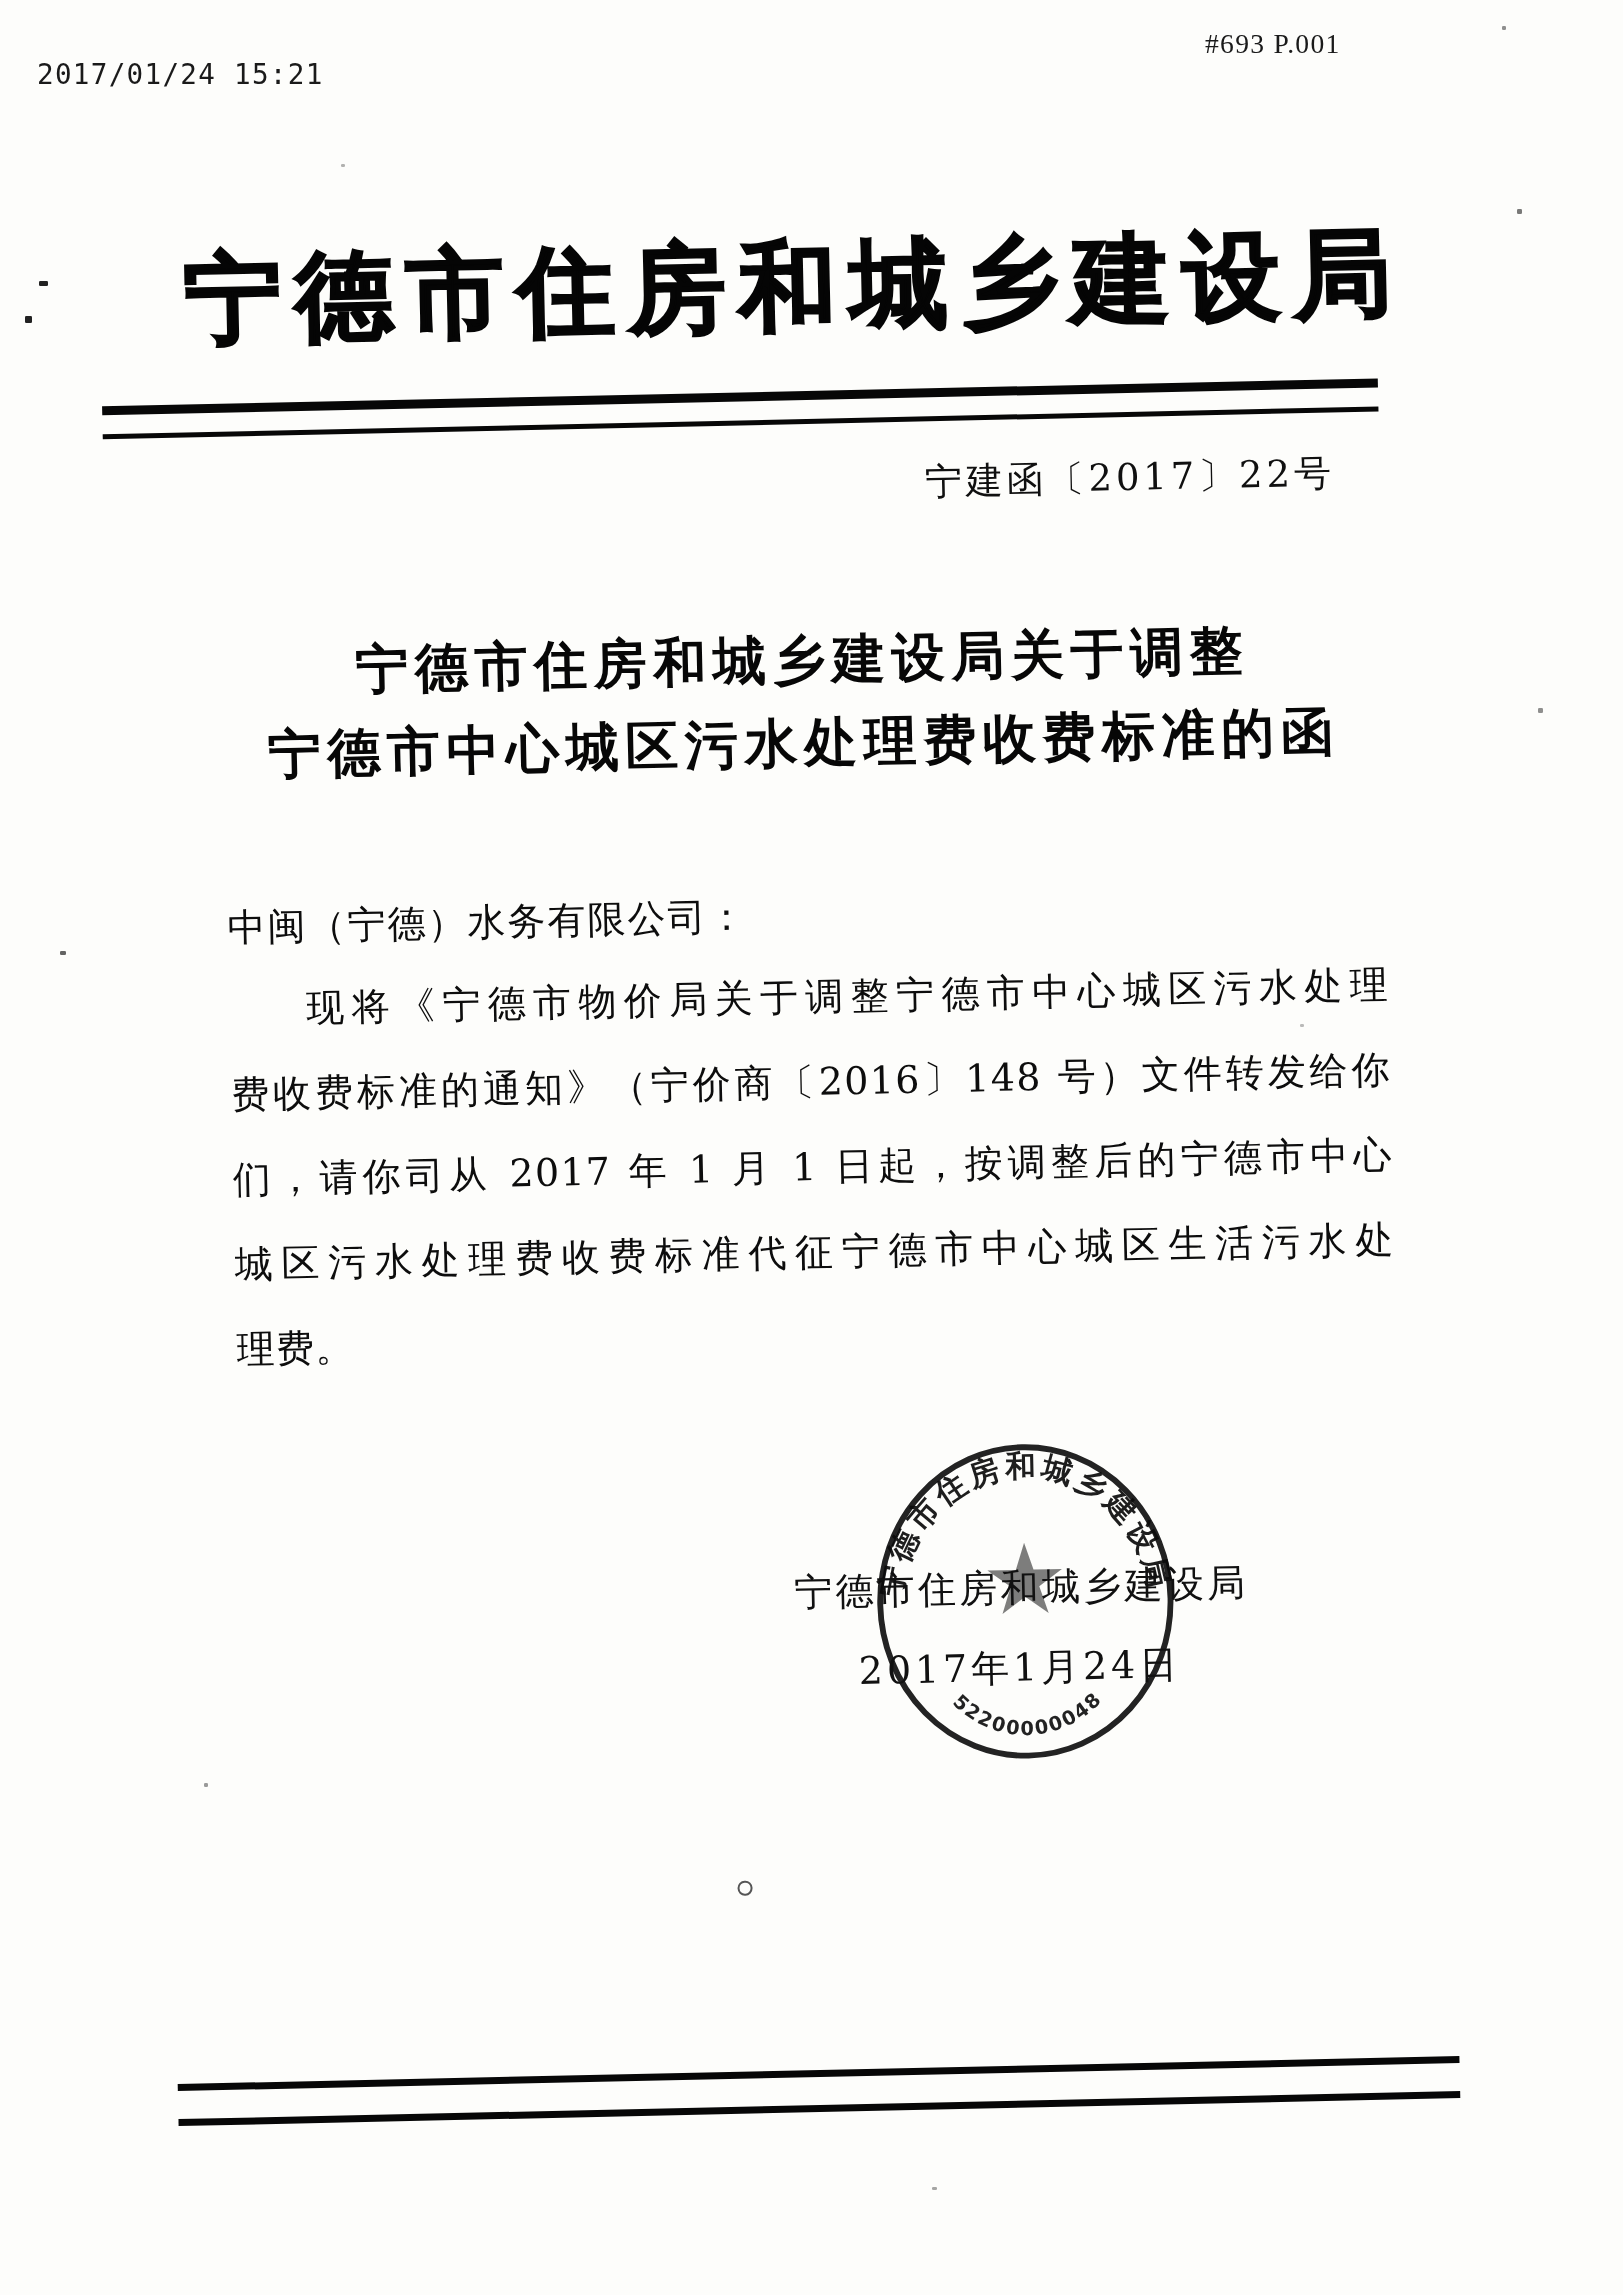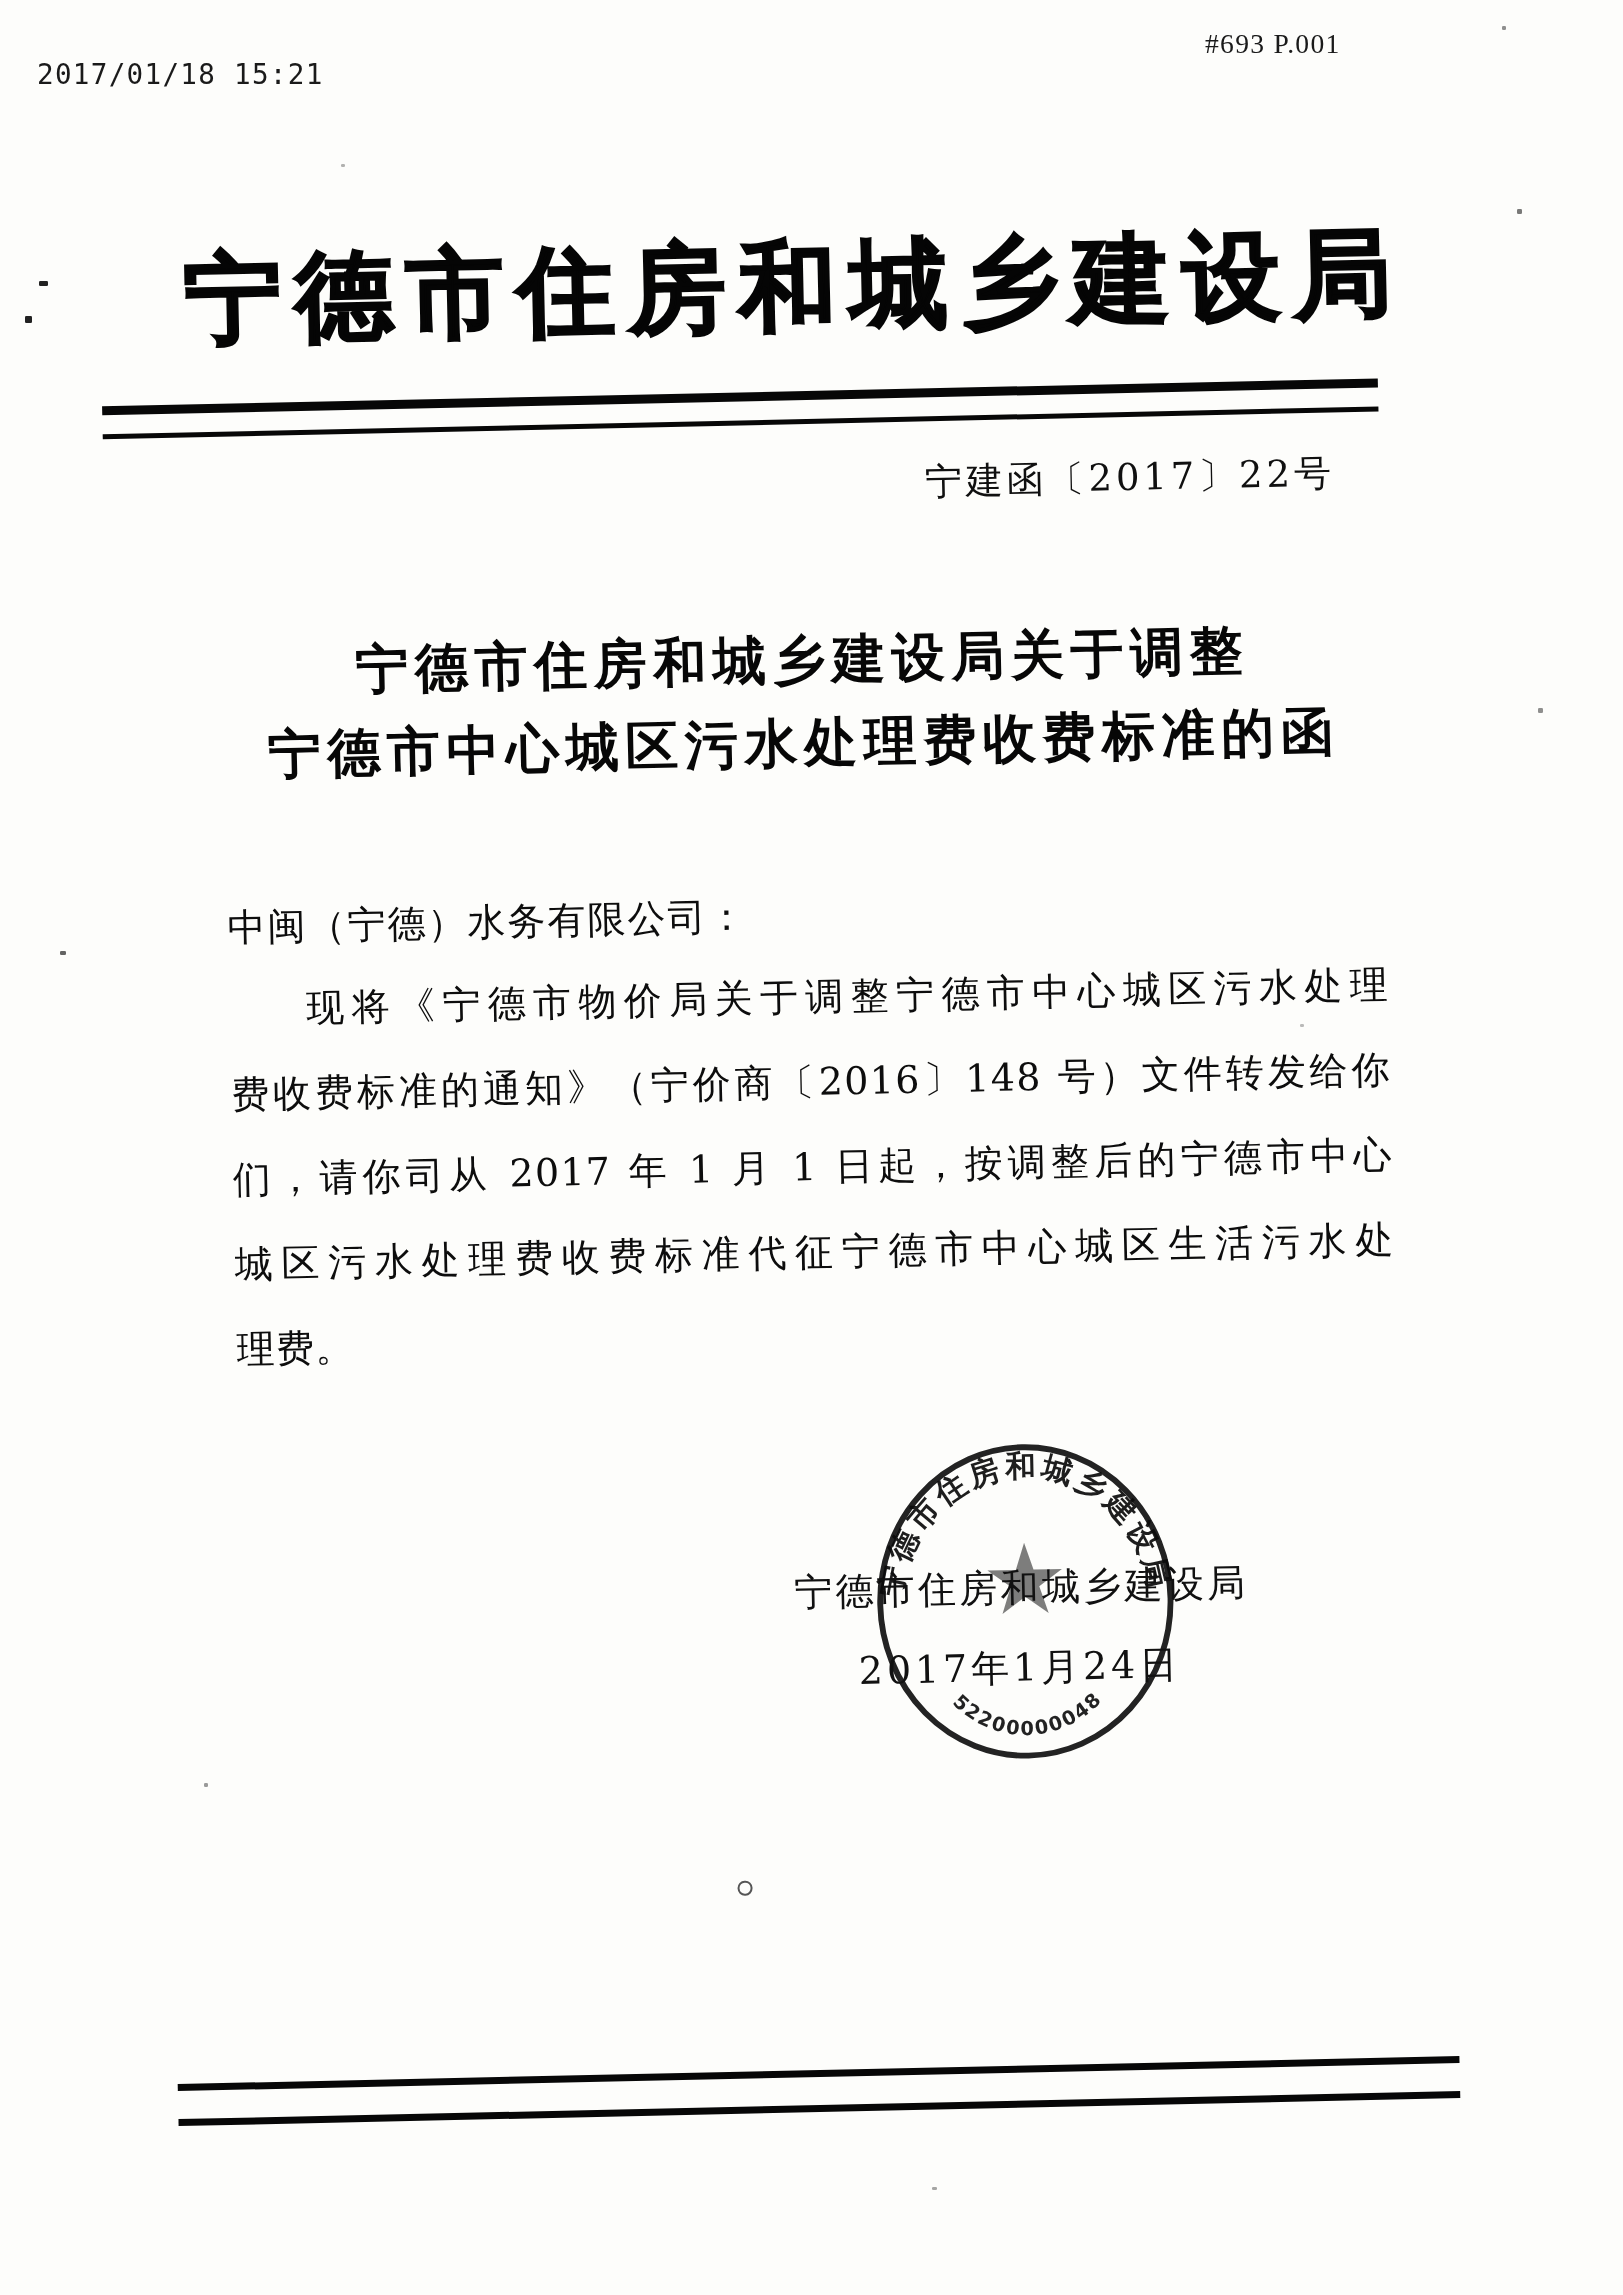--- a/index.html
+++ b/index.html
@@ -94,21 +94,21 @@
   
   .speck{position:absolute;background:#222;border-radius:1.3px;}
   .ring-mark{
     position:absolute;left:720px;top:1879px;width:10.5px;height:10.5px;
     border:2.6px solid #555;border-radius:50%;
   }
 </style>
 </head>
 <body>
 
-<div id="fax-time" class="fax-stamp">2017/01/18 15:21</div>
+<div id="fax-time" class="fax-stamp">2017/01/24 15:21</div>
 <div id="fax-page" class="fax-stamp">#693 P.001</div>
 
 <div class="doc-skew">
 
   <div class="abs letterhead">宁德市住房和城乡建设局</div>
   <div id="rule-thick" class="rule"></div>
   <div id="rule-thin" class="rule"></div>
 
   <div class="abs doc-number">宁建函〔2017〕22号</div>
 

